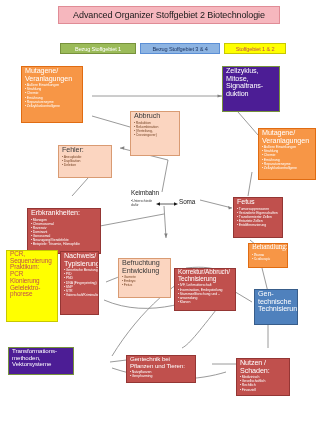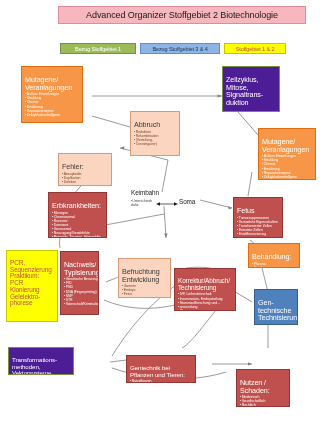--- a/index.html
+++ b/index.html
@@ -23,21 +23,21 @@
   #edges {
     position: absolute;
     left: 0; top: 0;
     width: 320px; height: 430px;
     pointer-events: none;
   }
   .node {
     position: absolute;
     box-sizing: border-box;
     border: 1px solid rgba(90,90,90,0.55);
-    padding: 9px 3px;
+    padding: 0 3px;
     line-height: 1.05;
     overflow: hidden;
   }
   .node .title {
     display: block;
     font-size: 7.2px;
     font-weight: normal;
     letter-spacing: -0.1px;
     white-space: pre-line;
   }
@@ -66,21 +66,21 @@
   .pal-yellow  { background: #FFFF00; color: #C0504D; border-color: #C8C800; }
 
   .pal-peach .title { color: #3a3a3a; }
   .pal-peach li { color: #7a4a2c; }
   .pal-yellow .title { color: #C0504D; }
 
   
   #title-banner {
     position: absolute;
     left: 58px; top: 6px;
-    width: 248px; height: 18px;
+    width: 222px; height: 18px;
     background: #F6B7BE;
     border: 1px solid #E08C96;
     display: flex;
     align-items: center;
     justify-content: center;
     color: #1a1a1a;
     font-size: 9px;
     letter-spacing: -0.1px;
     box-sizing: border-box;
   }
@@ -212,30 +212,30 @@
   <div class="node pal-peach" style="left:130px; top:111px; width:50px; height:45px;">
     <span class="title">Abbruch</span>
     <ul>
       <li>Reduktion</li>
       <li>Rekombination</li>
       <li style="list-style:none">(Verteilung,</li>
       <li style="list-style:none">Crossingover)</li>
     </ul>
   </div>
 
-  <div class="node pal-peach" style="left:58px; top:153px; width:54px; height:33px;">
+  <div class="node pal-peach" style="left:58px; top:145px; width:54px; height:33px;">
     <span class="title">Fehler:</span>
     <ul>
       <li>Aneuploidie</li>
       <li>Duplikation</li>
       <li>Deletion</li>
     </ul>
   </div>
 
-  <div class="node pal-red" style="left:27px; top:192px; width:59px; height:46px;margin-left:21px;">
+  <div class="node pal-red" style="left:27px; top:208px; width:74px; height:46px;">
     <span class="title">Erbkrankheiten:</span>
     <ul>
       <li>Monogen</li>
       <li>Chromosomal</li>
       <li>Rezessiv</li>
       <li>Dominant</li>
       <li>Gonosomal</li>
       <li>Neuzugang/Gendefekte</li>
       <li>Beispiele: Trisomie, Hämophilie</li>
     </ul>
@@ -291,21 +291,21 @@
 Technisierung</span>
     <ul>
       <li>IVF, Leihmutterschaft</li>
       <li>Insemination, Embryoteilung</li>
       <li>Stammzellforschung und –</li>
       <li>anwendung</li>
       <li>Klonen</li>
     </ul>
   </div>
 
-  <div class="node pal-orange" style="left:248px; top:243px; width:52px; height:25px;">
+  <div class="node pal-orange" style="left:248px; top:243px; width:40px; height:25px;font-family:Liberation Serif, serif;">
     <span class="title">Behandlung:</span>
     <ul>
       <li>Pharma</li>
       <li>Gentherapie</li>
     </ul>
   </div>
 
   <div class="node pal-blue" style="left:254px; top:289px; width:44px; height:36px;">
     <span class="title">Gen-
 technische
@@ -320,21 +320,21 @@
 
   <div class="node pal-red" style="left:126px; top:355px; width:70px; height:28px;">
     <span class="title" style="font-size:6.2px;">Gentechnik bei
 Pflanzen und Tieren:</span>
     <ul>
       <li>Nutzpflanzen</li>
       <li>Genpharming</li>
     </ul>
   </div>
 
-  <div class="node pal-red" style="left:236px; top:369px; width:54px; height:38px;">
+  <div class="node pal-red" style="left:236px; top:358px; width:54px; height:38px;">
     <span class="title">Nutzen /
 Schaden:</span>
     <ul>
       <li>Medizinisch</li>
       <li>Gesellschaftlich</li>
       <li>Rechtlich</li>
       <li>Finanziell</li>
     </ul>
   </div>
 

